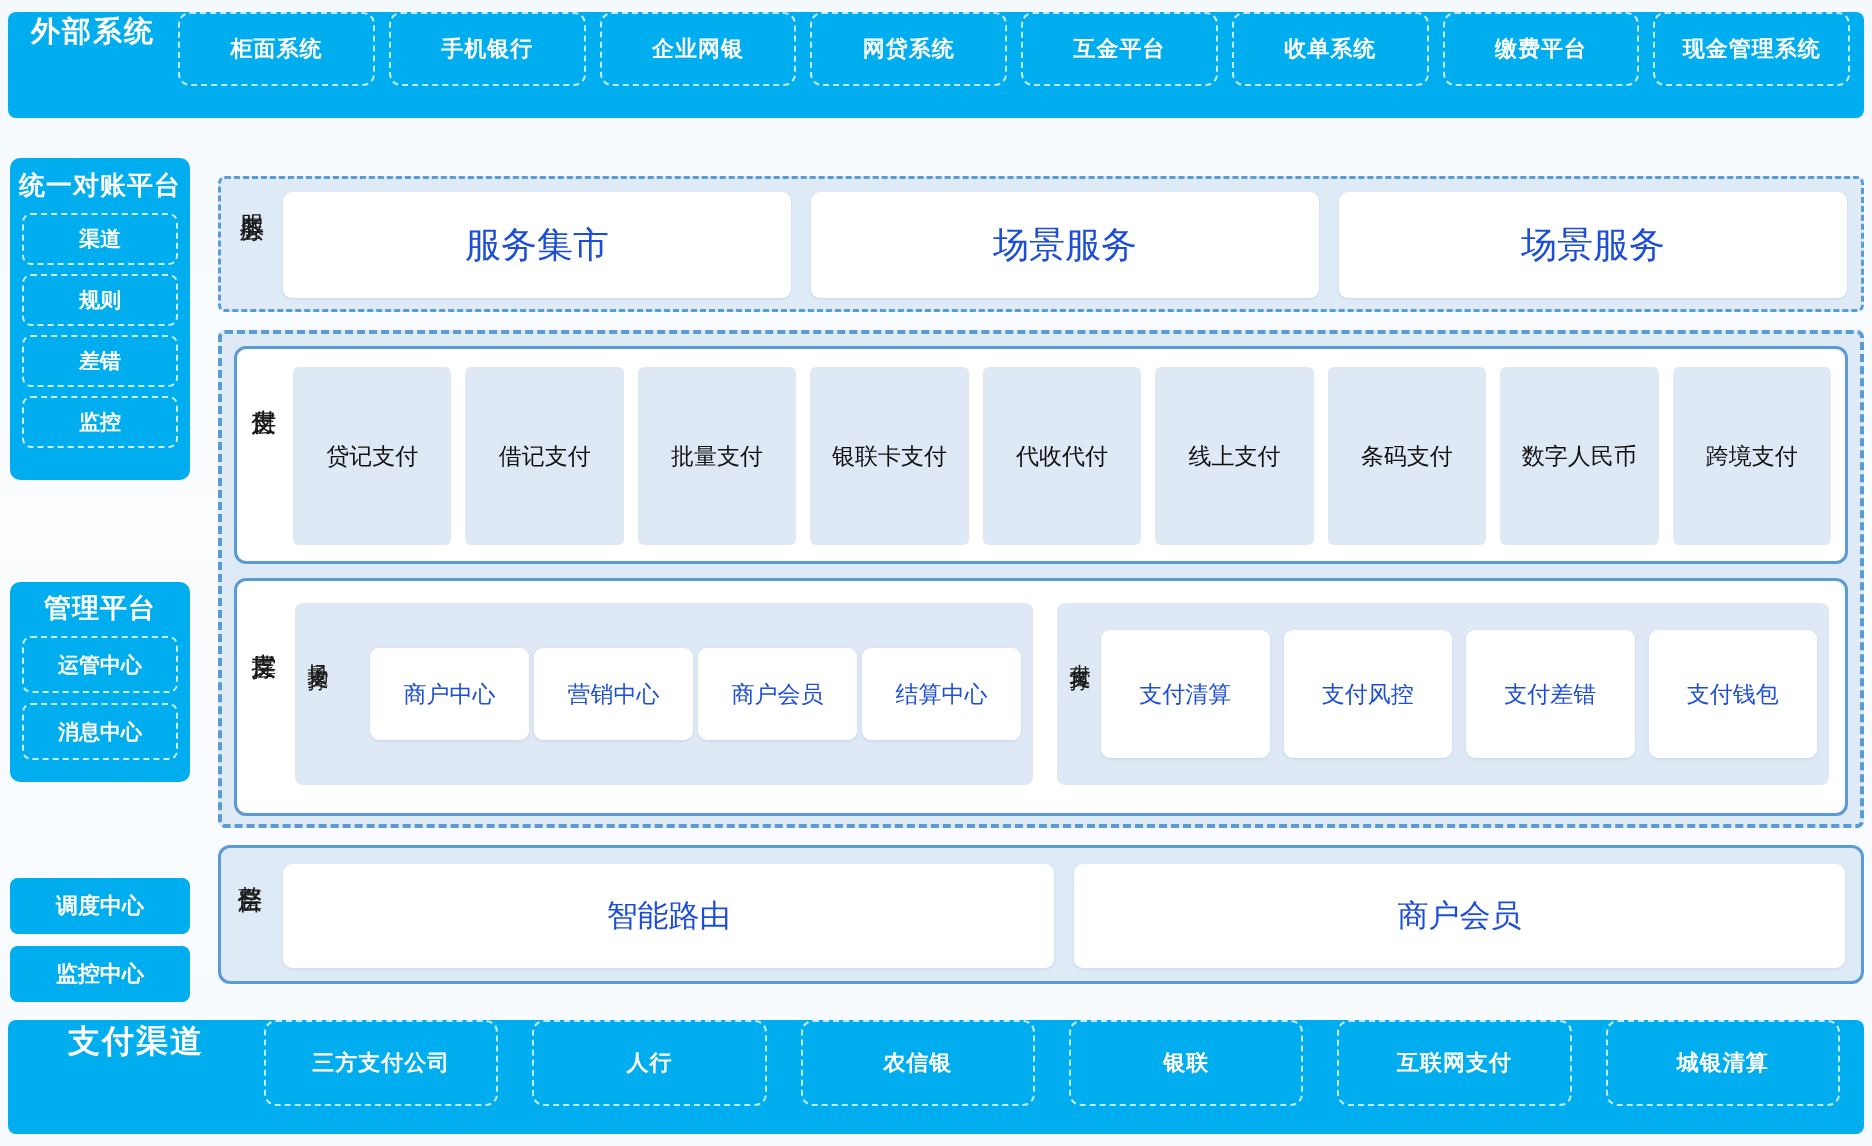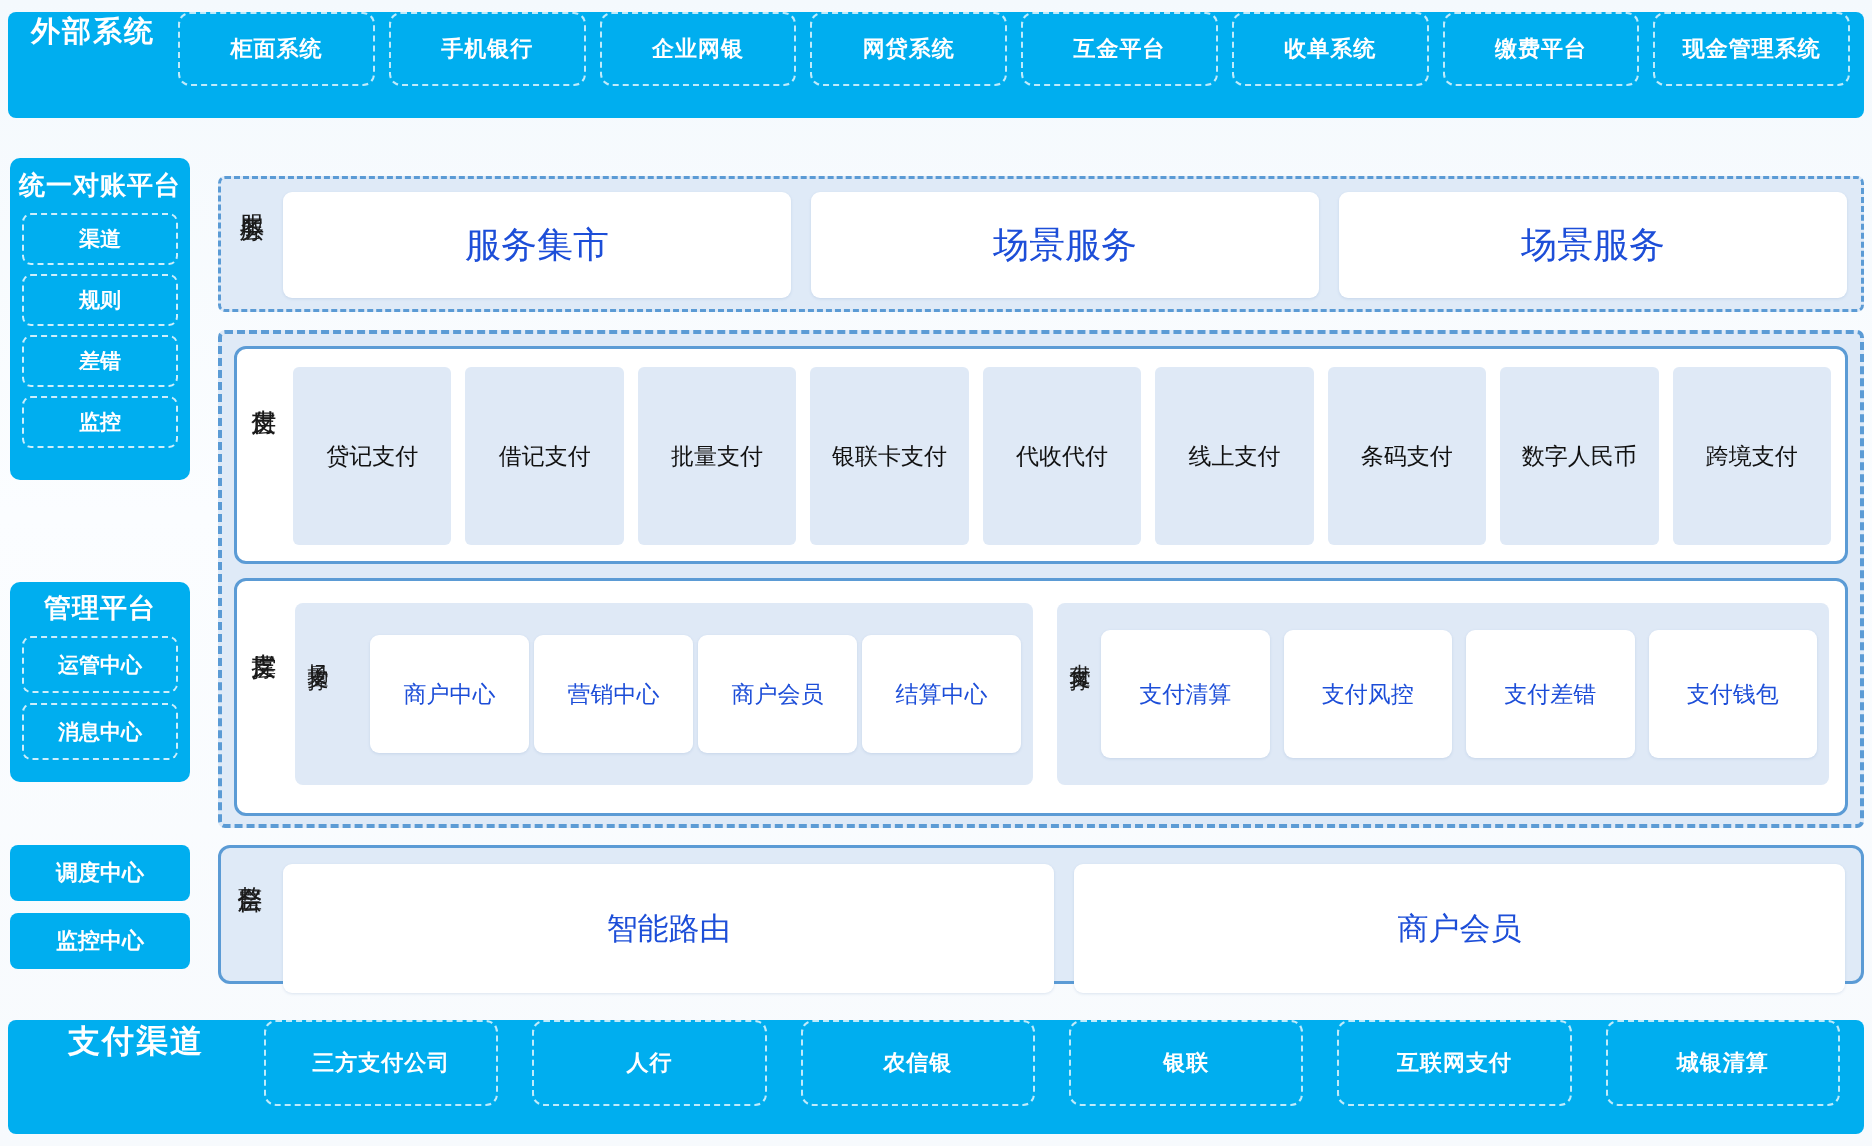--- a/index.html
+++ b/index.html
@@ -70,20 +70,21 @@
     font-size: 21px;
     font-weight: 600;
     width: calc(100% - 24px);
   }
   .side-solid {
     background: #00AEEF;
     border-radius: 8px;
     color: #fff;
     font-size: 22px;
     font-weight: 600;
+    margin-top: 33px;
   }
 
   
   .dash-group {
     background: #dfeaf7;
     border-radius: 7px;
   }
   .dash-group.dashdot { border: 3px dashed #5b9bd5; }
   .dash-group.dashed  { border: 4px dashed #5b9bd5; }
 
@@ -184,21 +185,21 @@
         <div class="blue-card center" style="flex:1 1 0;">数字人民币</div>
         <div class="blue-card center" style="flex:1 1 0;">跨境支付</div>
       </div>
     </div>
 
     <div class="abs solid-group" style="left:12px; top:244px; right:12px; height:238px;">
       <div class="abs vtext layer-label" style="left:14px; top:52px; height:120px;">支撑层</div>
 
       <div class="abs inner-band" style="left:58px; top:22px; width:738px; height:182px; padding:0 12px;">
         <div class="vtext sub-label" style="height:95px; margin-right:10px;">场景支撑</div>
-        <div style="display:flex; gap:5px; flex:1 1 auto; height:118px;margin-left:31px;">
+        <div style="display:flex; gap:5px; flex:1 1 auto; height:92px;margin-left:31px;">
           <div class="white-card center" style="flex:1 1 0; font-size:23px;">商户中心</div>
           <div class="white-card center" style="flex:1 1 0; font-size:23px;">营销中心</div>
           <div class="white-card center" style="flex:1 1 0; font-size:23px;">商户会员</div>
           <div class="white-card center" style="flex:1 1 0; font-size:23px;">结算中心</div>
         </div>
       </div>
 
       <div class="abs inner-band" style="left:820px; top:22px; right:16px; height:182px; padding:0 12px;">
         <div class="vtext sub-label" style="height:95px; margin-right:10px;">支付支撑</div>
         <div style="display:flex; gap:14px; flex:1 1 auto; height:128px;">
@@ -206,21 +207,21 @@
           <div class="white-card center" style="flex:1 1 0; font-size:23px;">支付风控</div>
           <div class="white-card center" style="flex:1 1 0; font-size:23px;">支付差错</div>
           <div class="white-card center" style="flex:1 1 0; font-size:23px;">支付钱包</div>
         </div>
       </div>
     </div>
   </div>
 
   <div class="abs solid-group" style="left:218px; top:845px; width:1646px; height:139px; background:#dfeaf7;">
     <div class="abs vtext layer-label" style="left:16px; top:18px; height:105px;">整合层</div>
-    <div class="abs" style="left:62px; top:16px; right:16px; height:129px; display:flex; gap:20px;">
+    <div class="abs" style="left:62px; top:16px; right:16px; height:104px; display:flex; gap:20px;">
       <div class="white-card center" style="flex:1 1 0; font-size:31px;">智能路由</div>
       <div class="white-card center" style="flex:1 1 0; font-size:31px;">商户会员</div>
     </div>
   </div>
 
   <div class="abs cyan-bar" style="left:8px; top:1020px; width:1856px; height:114px; padding:0 24px 0 0;">
     <div class="cyan-title" style="width:256px; font-size:32px;">支付渠道</div>
     <div style="display:flex; gap:34px; flex:1 1 auto; height:86px;">
       <div class="dash-chip center">三方支付公司</div>
       <div class="dash-chip center">人行</div>

